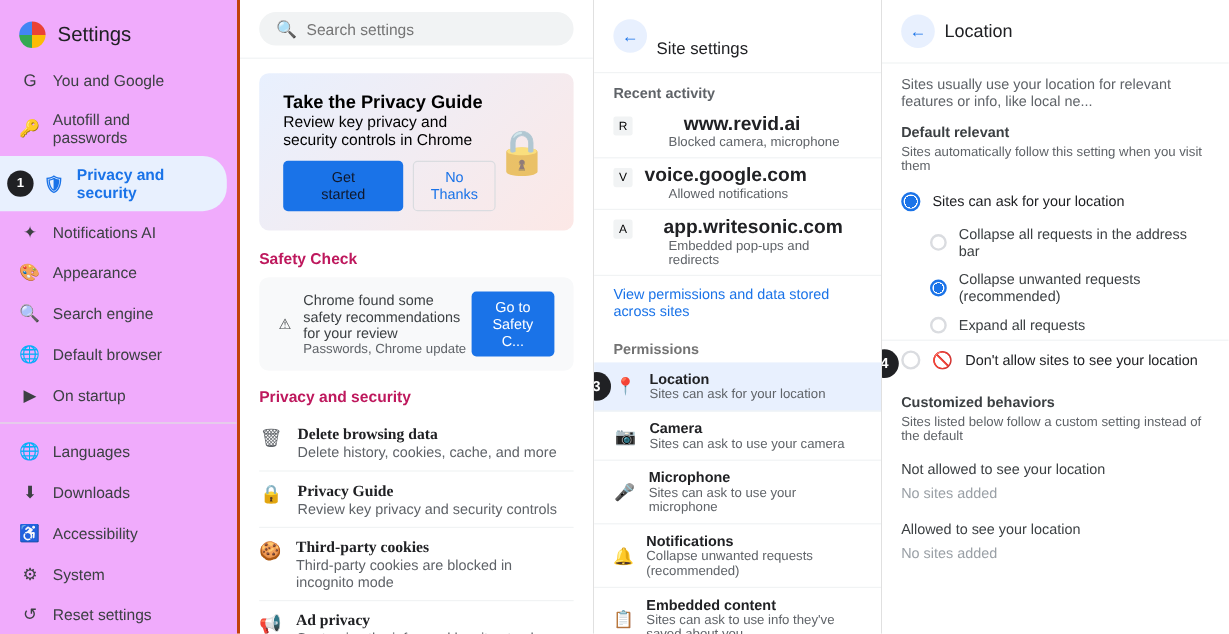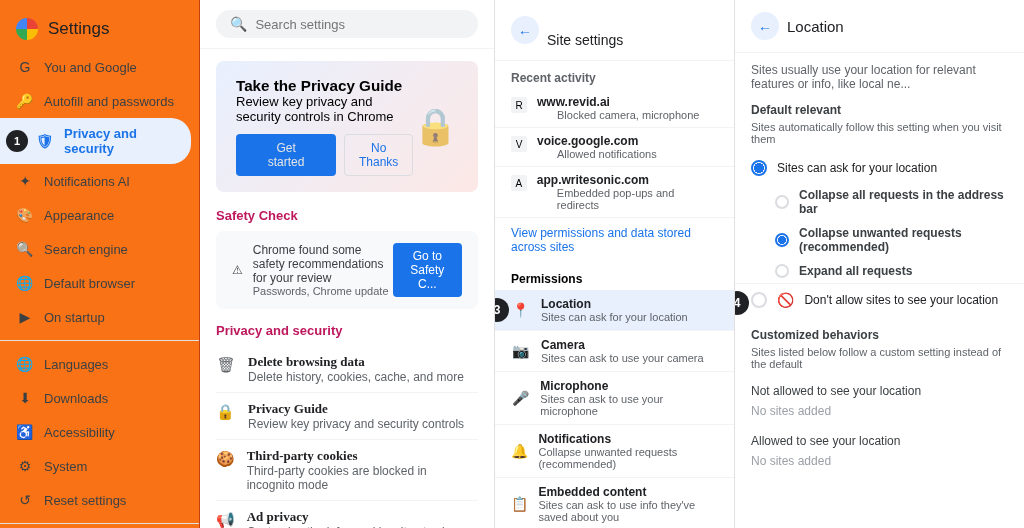--- a/index.html
+++ b/index.html
@@ -2,22 +2,22 @@
 <html><head>
   <meta charset="utf-8">
   <style>
     * { box-sizing: border-box; margin: 0; padding: 0; }
     body { font-family: 'Segoe UI', Arial, sans-serif; font-size: 13px; background: #fff; display: flex; height: 528px; overflow: hidden; }
 
     
     #sidebar {
       width: 200px;
       min-width: 200px;
-      background: #f97316;
-      border-right: 1px solid #c2410c;
+      background: #f0abfc;
+      border-right: 3px solid #c2410c;
       display: flex;
       flex-direction: column;
       padding: 8px 0;
       overflow-y: auto;
     }
     .sidebar-header {
       display: flex;
       align-items: center;
       padding: 10px 16px;
       gap: 10px;
@@ -91,21 +91,21 @@
       background: linear-gradient(135deg, #e8f0fe 0%, #fce8e6 100%);
       border-radius: 8px;
       padding: 16px 20px;
       margin-bottom: 16px;
       display: flex;
       align-items: center;
       justify-content: space-between;
     }
     .banner-buttons { display: flex; gap: 8px; margin-top: 10px; }
     .btn-primary {
-      background: #1a73e8; color: #e5e5e5; border: none; border-radius: 4px;
+      background: #1a73e8; color: #0f172a; border: none; border-radius: 4px;
       padding: 6px 28px; font-size: 12px; cursor: pointer;
     }
     .btn-secondary {
       background: transparent; color: #1a73e8; border: 1px solid #dadce0; border-radius: 4px;
       padding: 6px 12px; font-size: 12px; cursor: pointer;
     }
 
     
     .safety-check {
       background: #f8f9fa;
@@ -149,28 +149,28 @@
       display: flex; align-items: center; justify-content: center; cursor: pointer; color: #1a73e8; font-size: 14px;
     }
     .panel-title { font-size: 14px; color: #202124; font-weight: 500; margin-top: 20px; }
 
     .recent-activity-title { font-size: 12px; color: #5f6368; padding: 10px 16px 4px; font-weight: 600; }
     .activity-item {
       display: flex; align-items: flex-start; gap: 10px;
       padding: 6px 16px; border-bottom: 1px solid #f1f3f4; cursor: pointer;
     }
     .activity-icon { width: 16px; height: 16px; border-radius: 2px; background: #f1f3f4; margin-top: 2px; font-size: 10px; display: flex; align-items: center; justify-content: center; }
-    .activity-text h5 { font-size: 12px; color: #202124; }
+    .activity-text h5 { font-size: 16px; color: #202124; text-align: center; }
     .activity-text p { font-size: 11px; color: #5f6368; padding-left: 20px; }
 
     .permissions-link {
       padding: 8px 16px; font-size: 12px; color: #1a73e8; cursor: pointer; display: block;
     }
 
-    .perm-section-title { font-size: 12px; font-weight: 600; color: #000000; padding: 10px 16px 4px; }
+    .perm-section-title { font-size: 12px; font-weight: 600; color: #737373; padding: 10px 16px 4px; }
     .perm-item {
       display: flex; align-items: center; gap: 10px;
       padding: 7px 16px; cursor: pointer; border-bottom: 1px solid #f1f3f4;
     }
     .perm-item.highlighted { background: #e8f0fe; }
     .perm-icon { font-size: 14px; color: #5f6368; width: 20px; text-align: center; }
     .perm-text h5 { font-size: 12px; color: #202124; }
     .perm-text p { font-size: 11px; color: #5f6368; }
     .content-title { font-size: 12px; font-weight: 600; color: #5f6368; padding: 10px 16px 4px; }
 
@@ -198,21 +198,21 @@
     }
     .radio-circle {
       width: 16px; height: 16px; border-radius: 50%;
       border: 2px solid #dadce0; flex-shrink: 0;
     }
     .radio-circle.selected { border-color: #1a73e8; background: radial-gradient(circle, #1a73e8 5px, #fff 5px); }
     .radio-label { font-size: 12px; color: #202124; }
 
     .indent-option {
       display: flex; align-items: center; gap: 10px;
-      padding: 5px 16px 5px 40px; cursor: pointer; font-weight: bold;
+      padding: 5px 16px 5px 40px; cursor: pointer;
     }
     .radio-circle-sm {
       width: 14px; height: 14px; border-radius: 50%;
       border: 2px solid #dadce0; flex-shrink: 0;
     }
     .radio-circle-sm.selected { border-color: #1a73e8; background: radial-gradient(circle, #1a73e8 4px, #fff 4px); }
     .indent-label { font-size: 12px; color: #3c4043; }
 
     .dont-allow {
       display: flex; align-items: center; gap: 10px;

